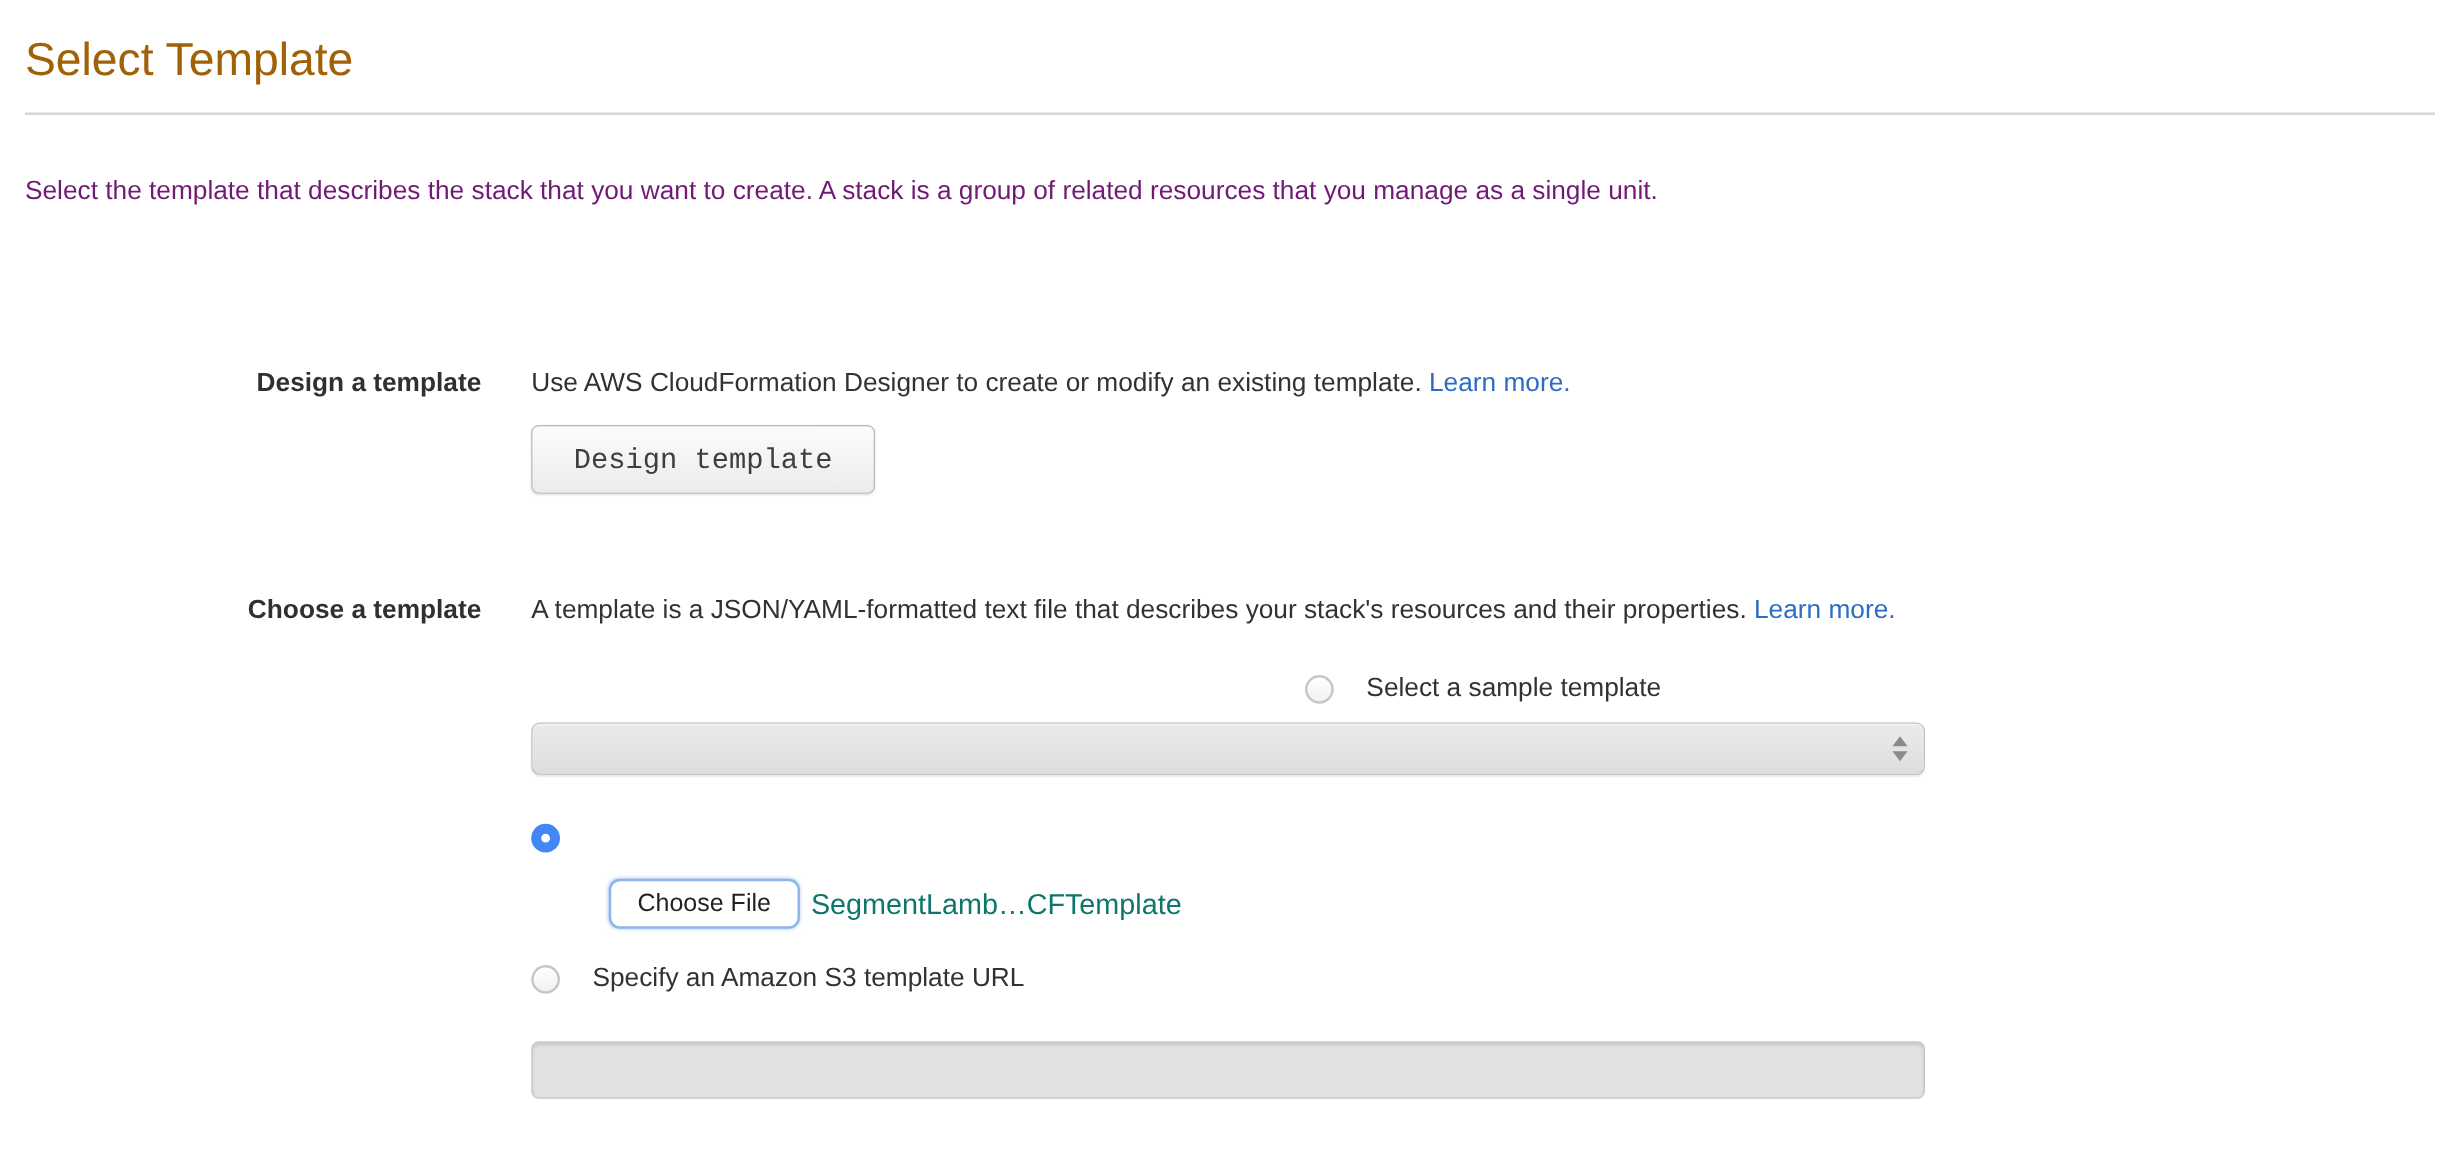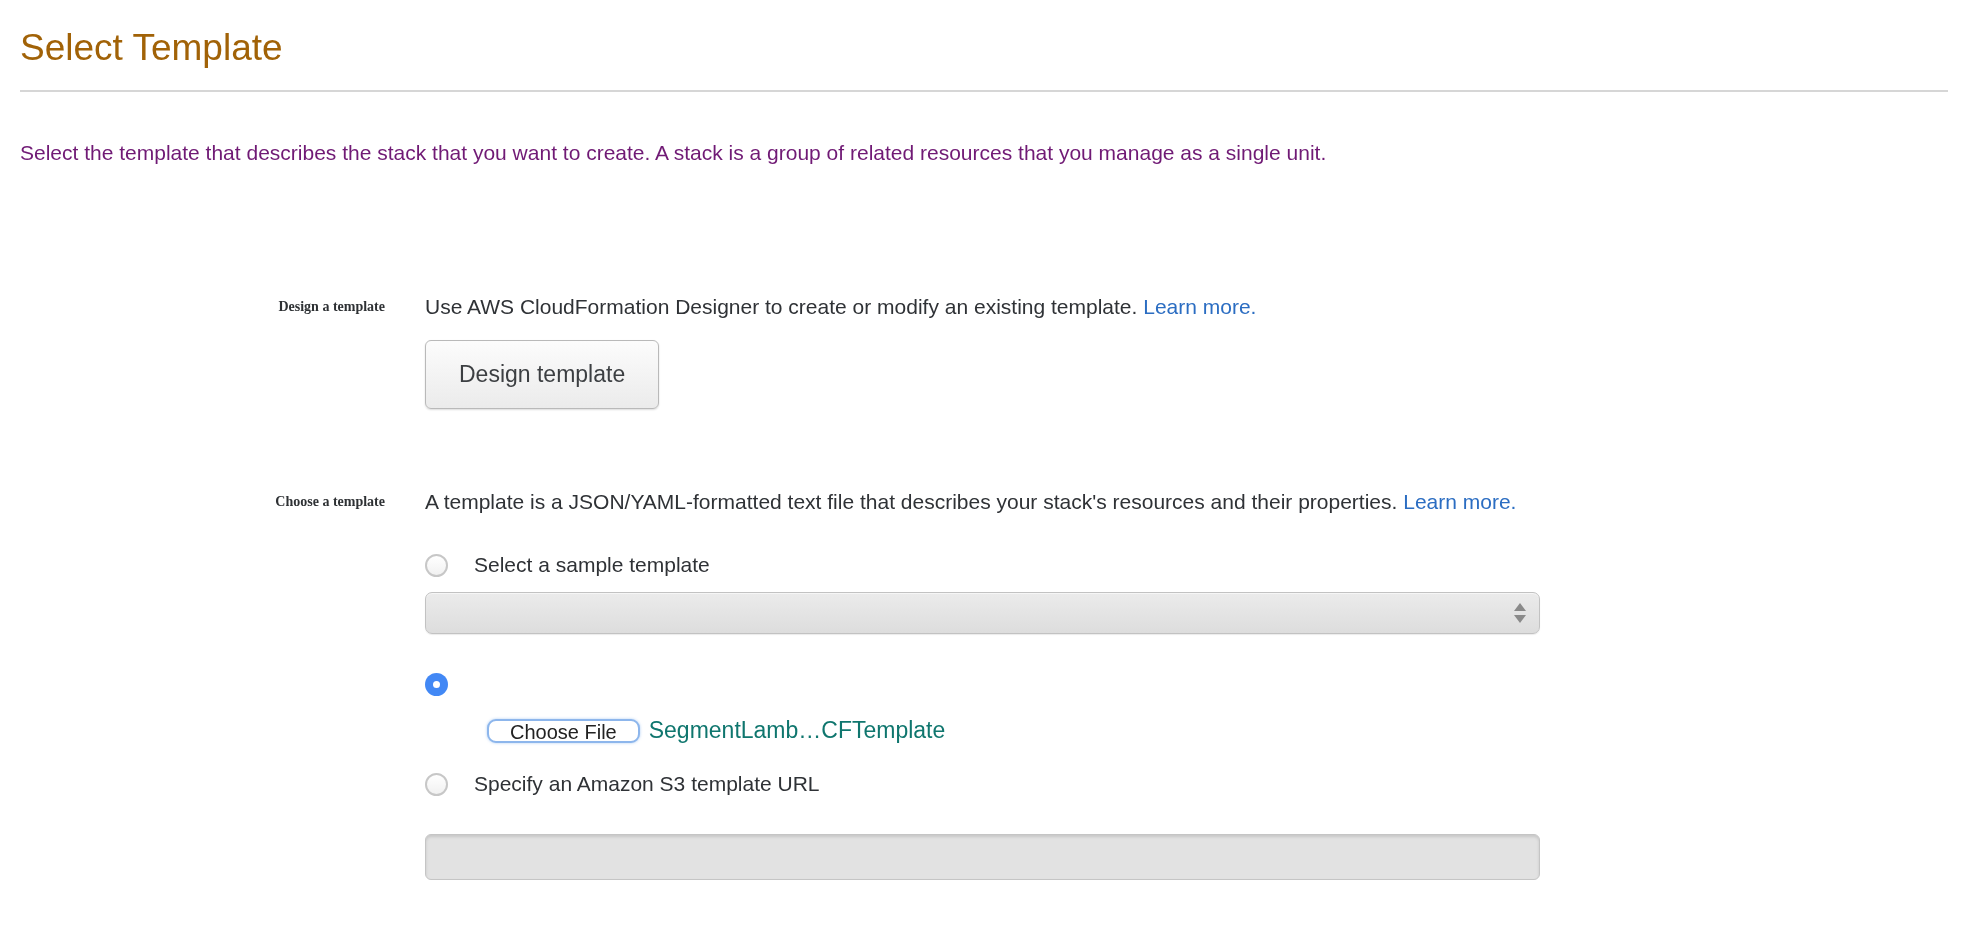--- a/index.html
+++ b/index.html
@@ -34,58 +34,57 @@
 
   
   .form { margin-top: 126px; }
   .form-row { display: flex; }
   .form-row + .form-row { margin-top: 78px; }
   .row-label {
     width: 365px;
     flex: 0 0 365px;
     text-align: right;
     font-weight: bold;
-    font-size: 14px;
+    font-size: 21px;
     line-height: 30px;
     color: #2e3134;
-    font-family: Liberation Serif, serif;
   }
   .row-content {
     margin-left: 40px;
     flex: 1;
   }
   .desc-line {
     font-size: 21px;
     line-height: 30px;
     color: #2f3236;
   }
   a.learn-more {
     color: var(--link, #2b6dc2);
     text-decoration: none;
     cursor: pointer;
   }
 
   
   .btn-design {
     margin-top: 18px;
-    height: 69px;
+    height: 55px;
     padding: 0 33px;
-    font-family: Liberation Sans, sans-serif;
+    font-family: Liberation Mono, monospace;
     font-size: 23px;
     color: #3c3f42;
     background: linear-gradient(#fcfcfc, #ebebeb);
     border: 1px solid #b9b9b9;
     border-radius: 6px;
     box-shadow: 0 1px 2px rgba(0,0,0,0.14);
     cursor: pointer;
   }
 
   
   .radio-row { display: flex; align-items: center; cursor: pointer; }
-  .radio-row.r1 { margin-top: 36px; }
+  .radio-row.r1 { margin-top: 36px; justify-content: center; }
   .radio-row.r2 { margin-top: 39px; }
   .radio-row.r3 { margin-top: 28px; }
   .radio-dot {
     width: 23px; height: 23px;
     border-radius: 50%;
     border: 2px solid #c7c7c7;
     background: linear-gradient(#ffffff, #f1f1f1);
     margin-right: 26px;
     flex: 0 0 23px;
     display: flex; align-items: center; justify-content: center;
@@ -138,21 +137,21 @@
   }
 
   
   .file-row {
     margin-top: 21px;
     margin-left: 62px;
     display: flex;
     align-items: center;
   }
   .btn-choose-file {
-    height: 24px;
+    height: 40px;
     padding: 0 21px;
     font-family: "Liberation Sans", sans-serif;
     font-size: 20px;
     color: #222;
     background: #ffffff;
     border: 2px solid #8db6ec;
     border-radius: 9px;
     box-shadow: 0 0 3px rgba(110,165,235,0.55);
     cursor: pointer;
   }

